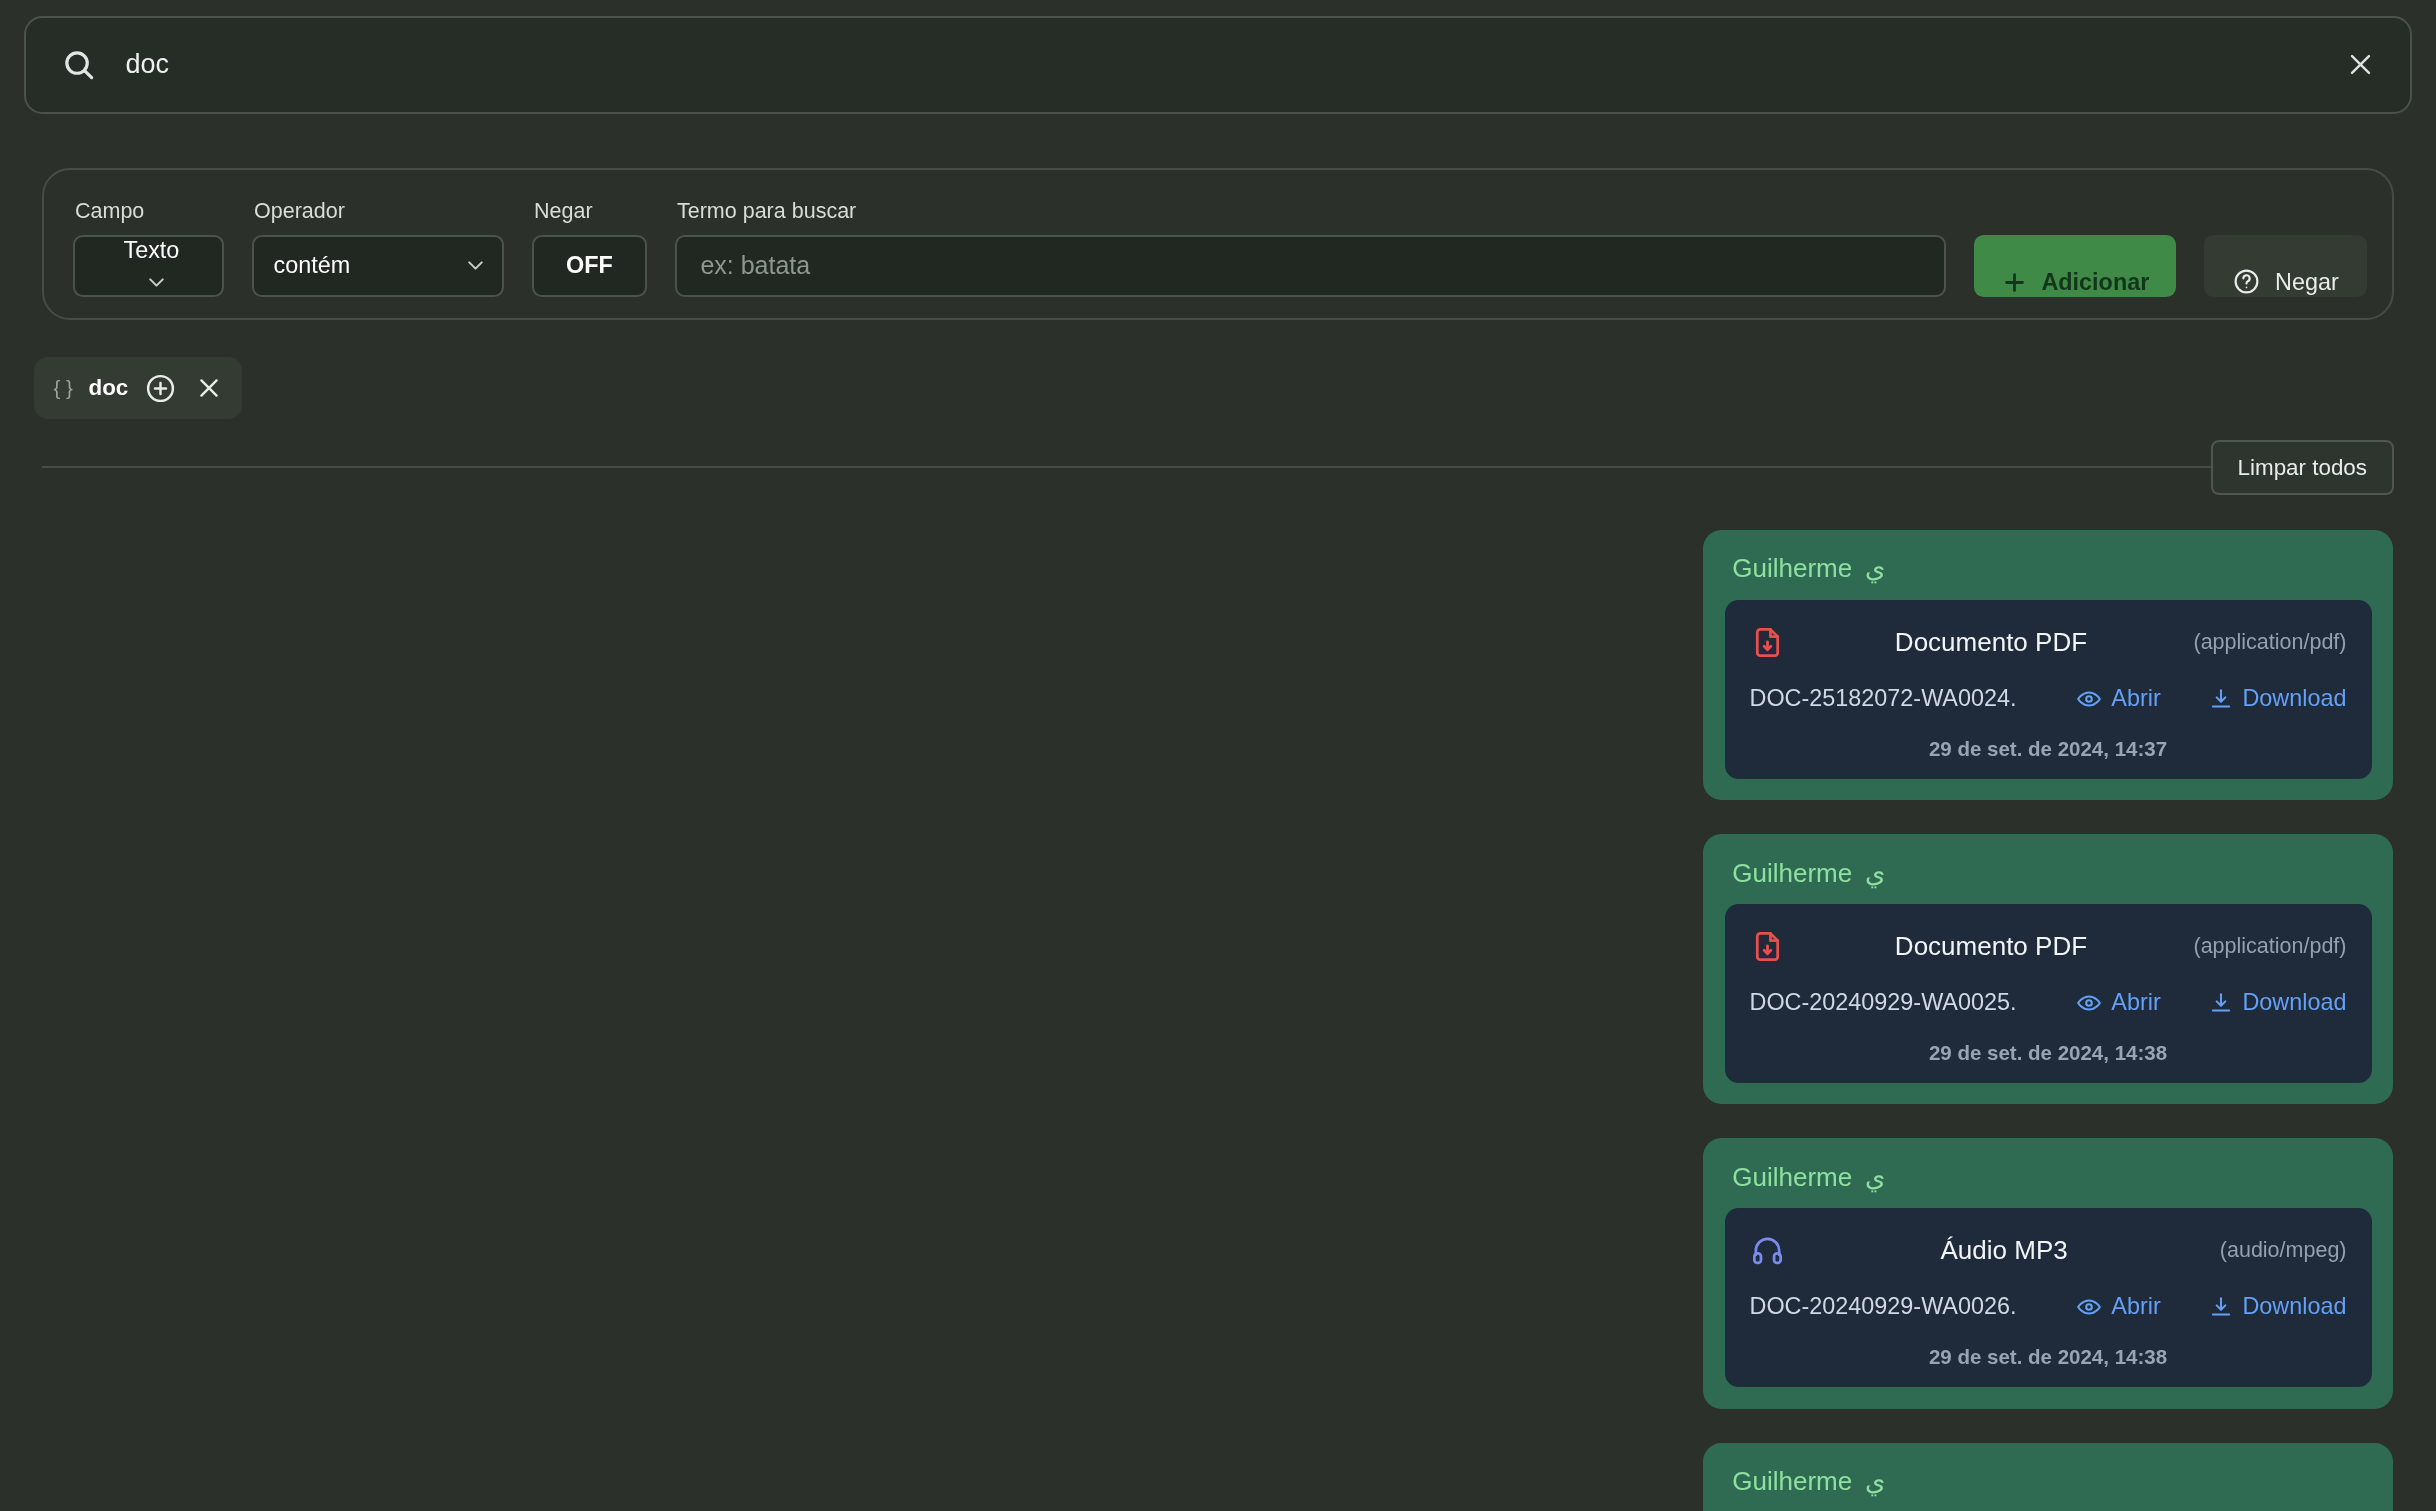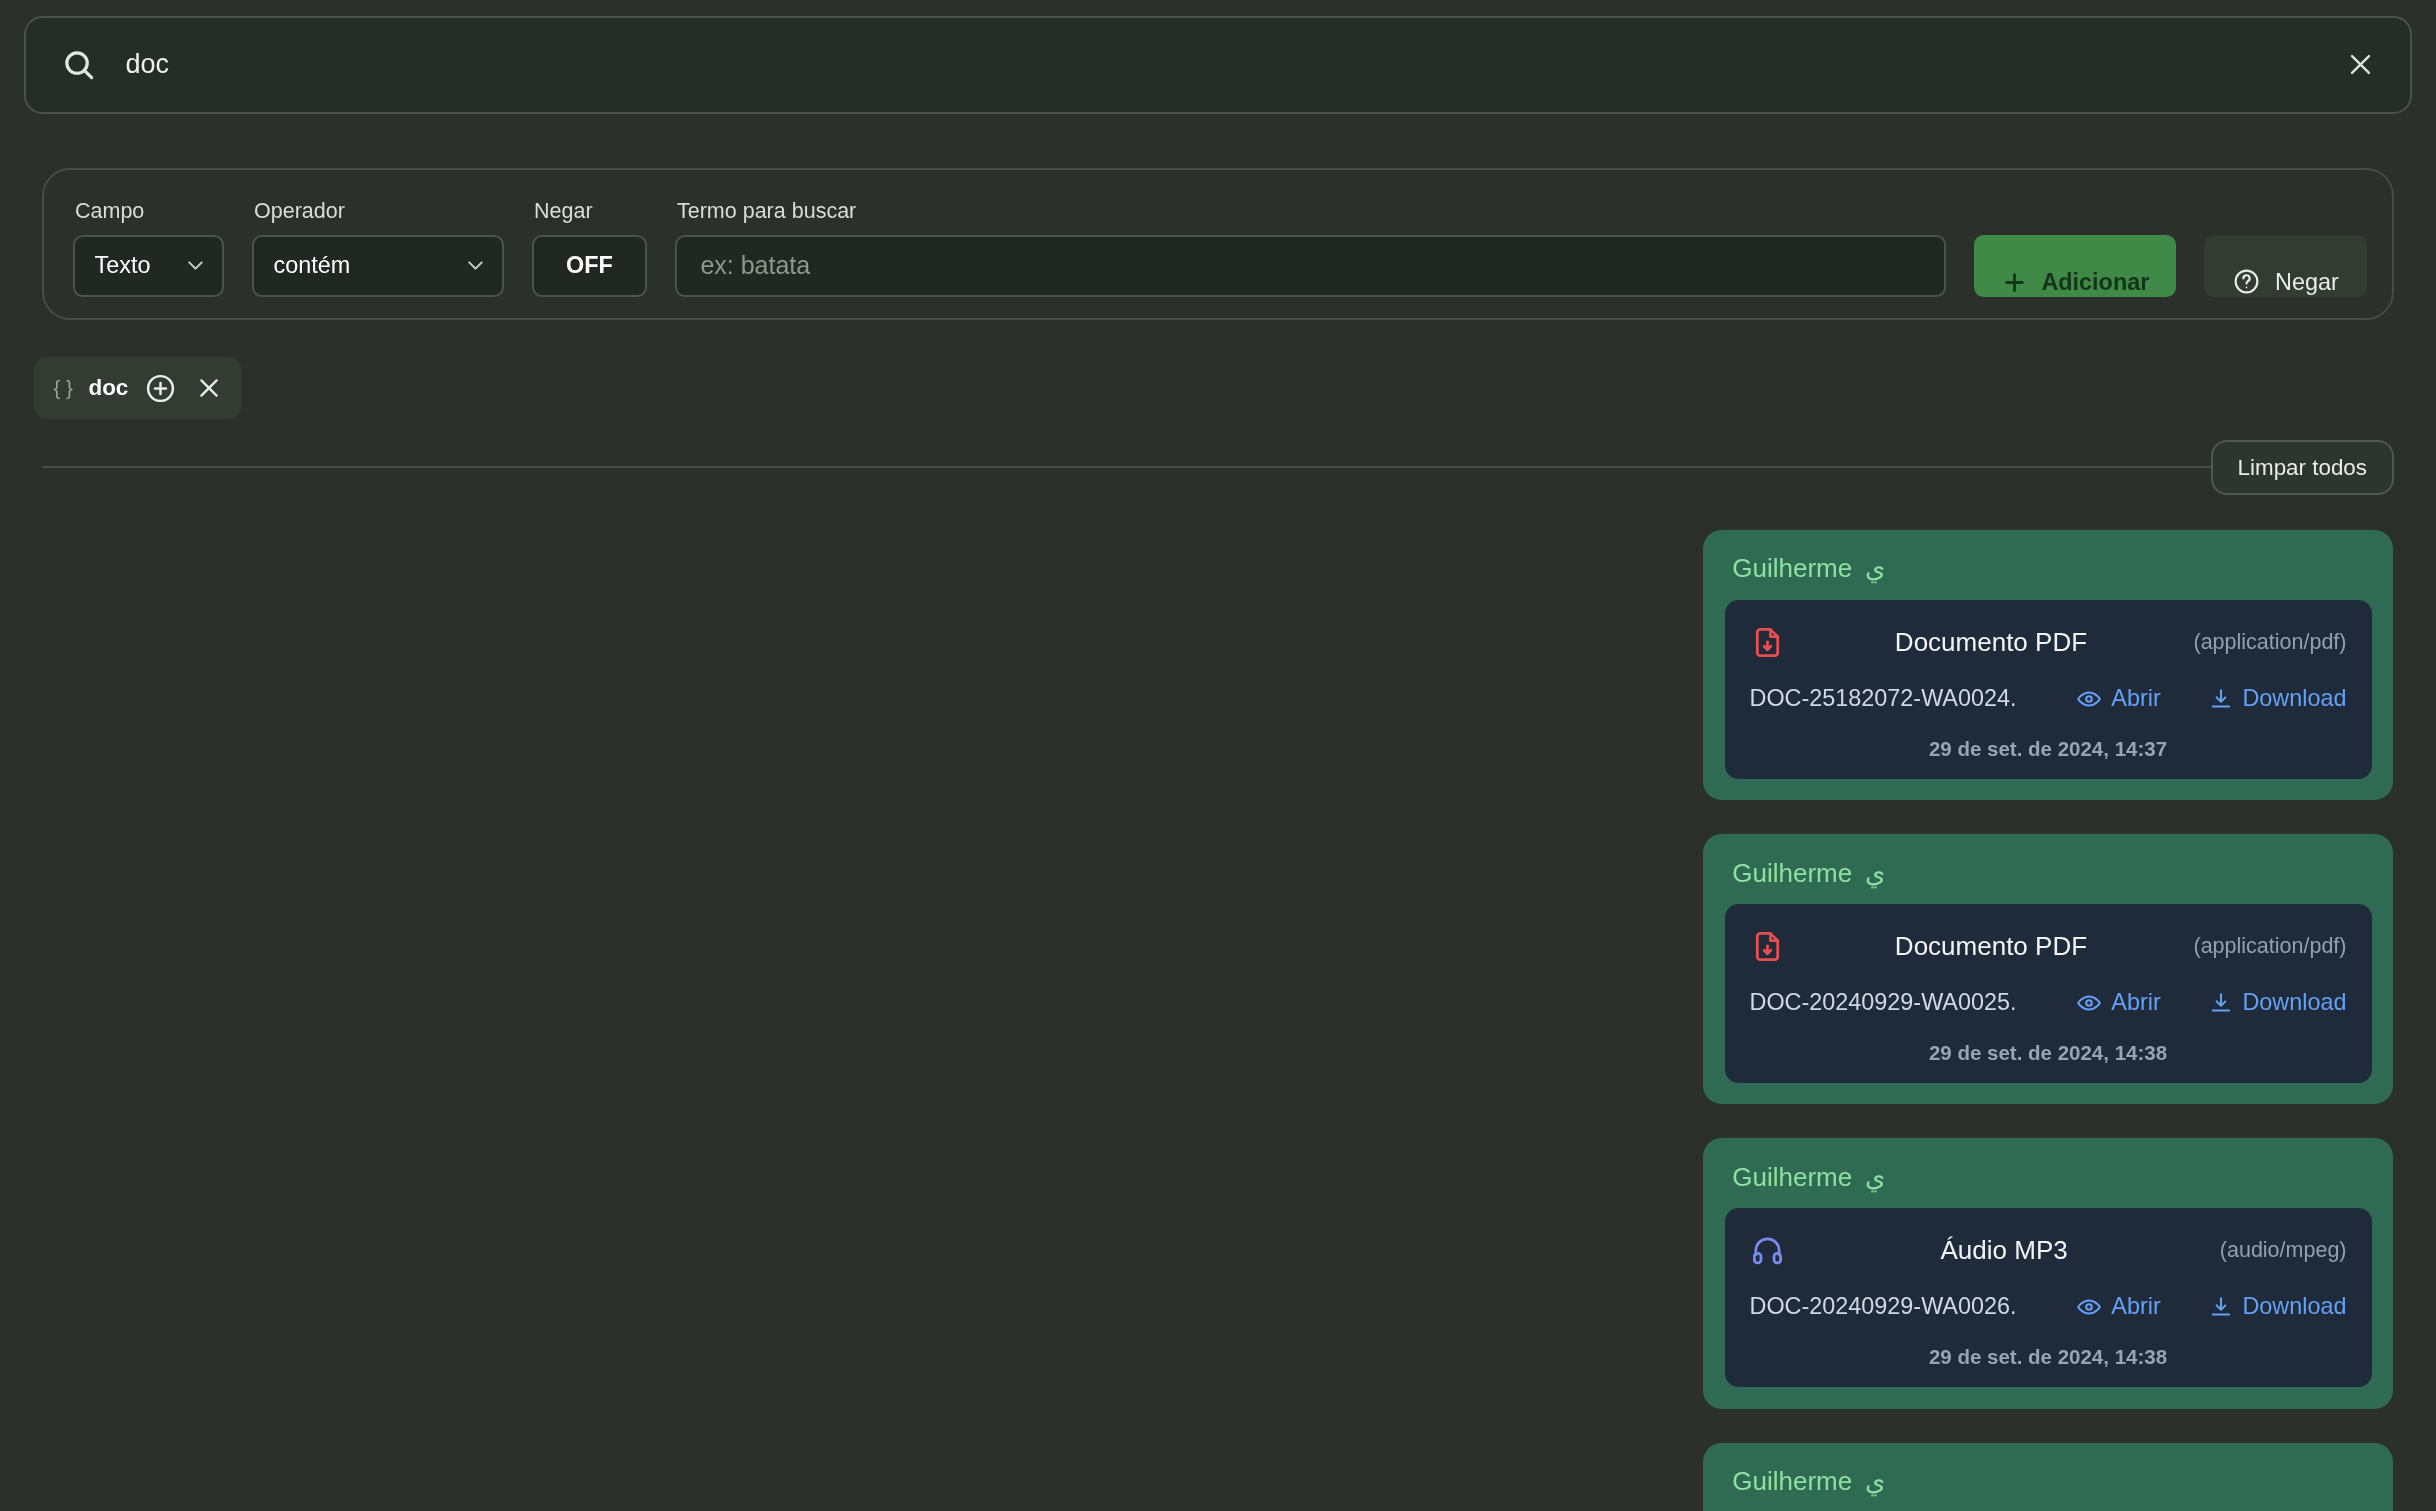--- a/index.html
+++ b/index.html
@@ -41,21 +41,21 @@
     padding:0 25px 21.5px 29px;
   }
   .field-group{display:flex;flex-direction:column;gap:10.7px;}
   .field-label{font-size:21.5px;color:#d8ddd8;padding-left:2px;}
   .control{
     height:62px;border:2px solid #4b534b;border-radius:9.8px;background:#212721;
     display:flex;align-items:center;color:#fff;font-size:23.4px;
   }
   .select{justify-content:space-between;padding:0 13.7px 0 19.5px;cursor:pointer;}
   .select .chevron{width:25px;height:25px;color:#c7cec7;margin-left:9.8px;}
-  .select-campo{width:151px;}
+  .select-campo{width:151px;flex-direction:column;}
   .select-operador{width:252px;}
   .toggle-off{width:115px;justify-content:center;font-weight:600;cursor:pointer;}
   .term-group{flex:1;}
   .term-input{
     width:100%;height:62px;border:2px solid #4b534b;border-radius:9.8px;background:#212721;
     color:#eef1ee;font-size:25px;padding:0 23.4px;outline:none;
     font-family:"Liberation Sans",sans-serif;
   }
   .term-input::placeholder{color:#8d978d;}
   .btn{
@@ -77,21 +77,21 @@
   .chip-braces{font-size:20.5px;color:#9aa49a;}
   .chip-label{font-size:22.4px;font-weight:700;color:#ffffff;}
   .chip-add{width:33px;height:33px;color:#e9ece9;cursor:pointer;}
   .chip-remove{width:26px;height:26px;color:#e9ece9;cursor:pointer;margin-left:3.9px;}
 
   
   .toolbar{position:absolute;left:42px;width:2352px;top:440px;height:55px;}
   .divider{position:absolute;left:0;right:0;top:26px;height:2px;background:#454d45;}
   .btn-limpar{
     position:absolute;right:0;top:0;height:55px;padding:0 25px;
-    background:#2e352e;border:2px solid #4f574f;border-radius:16px;
+    background:#2e352e;border:2px solid #4f574f;border-radius:8px;
     color:#e9ece9;font-size:22.4px;cursor:pointer;
     font-family:"Liberation Sans",sans-serif;
   }
 
   
   .messages{
     position:absolute;left:1703px;top:530px;width:690px;
     display:flex;flex-direction:column;gap:34px;
   }
   .message-card{

